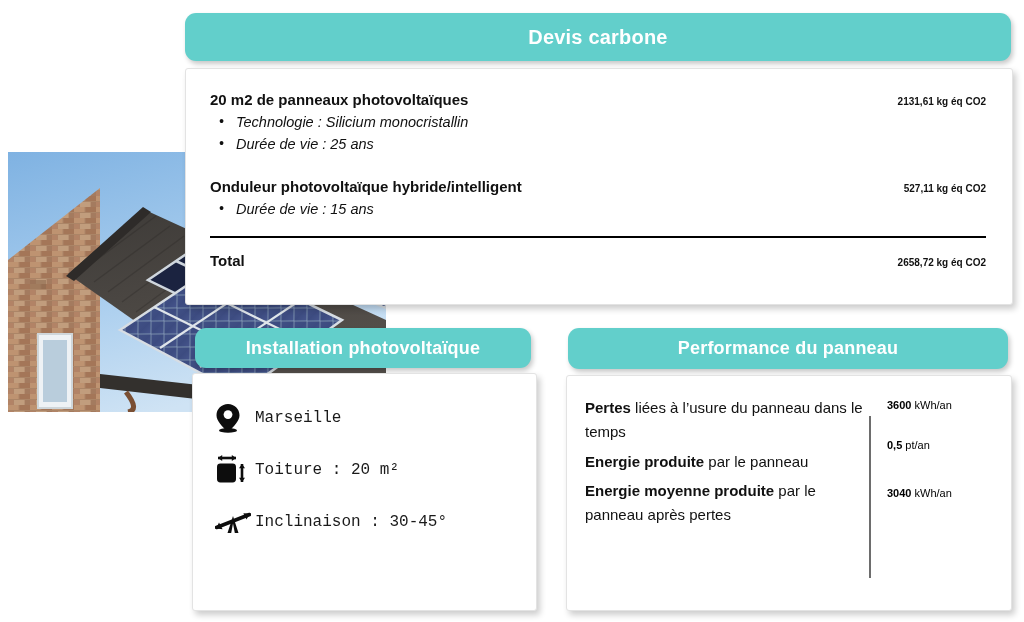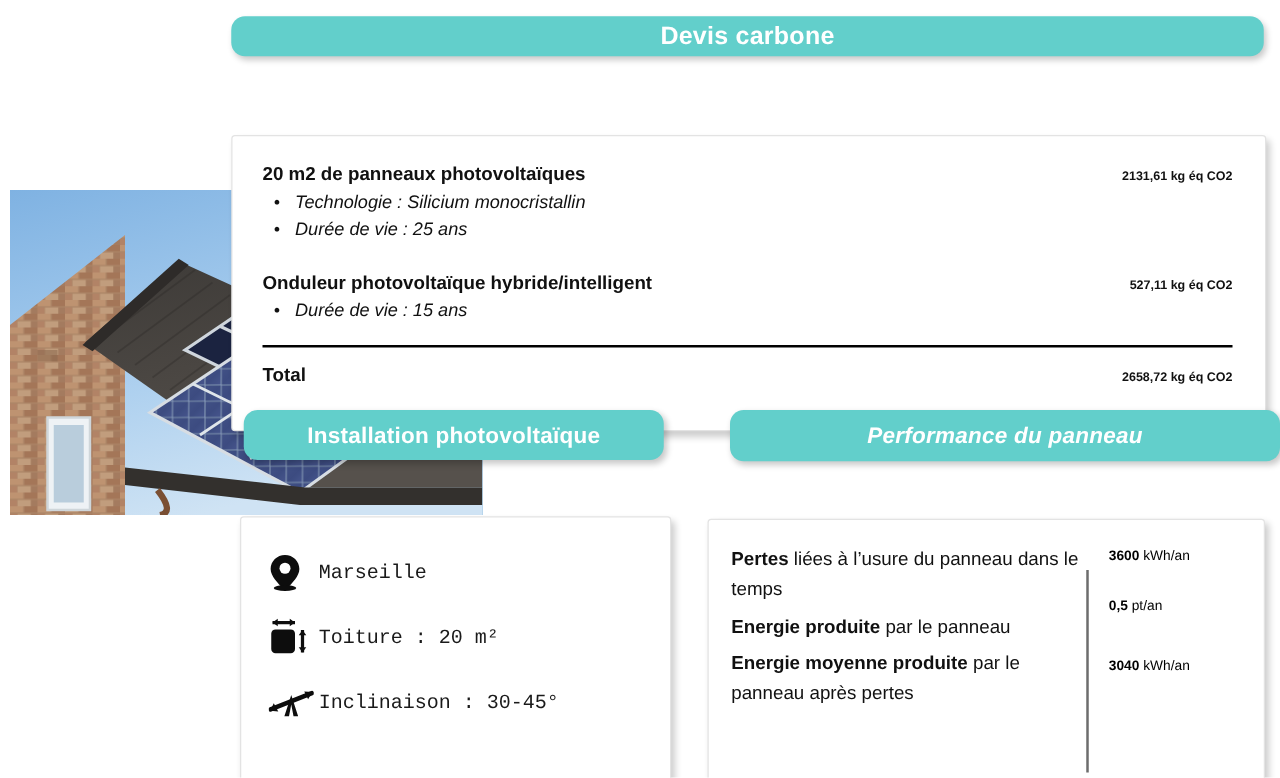--- a/index.html
+++ b/index.html
@@ -39,27 +39,26 @@
     color: #ffffff;
     font-weight: bold;
     letter-spacing: 0.2px;
   }
   .card-body {
     position: absolute;
     background: #ffffff;
     border: 1px solid #e3e3e3;
     border-radius: 3px;
     box-shadow: 3px 4px 6px rgba(0,0,0,0.20);
-    margin-top: 40px;
   }
 
   
   #devis-header {
     left: 185px; top: 13px;
-    width: 826px; height: 32px;
+    width: 826px; height: 48px;
     font-size: 20px;
   }
   #devis-body {
     left: 185px; top: 68px;
     width: 828px; height: 237px;
     box-sizing: border-box;
     padding: 22px 26px 0 24px;
   }
   .quote-row {
     display: flex;
@@ -135,24 +134,23 @@
     align-items: center;
     justify-content: flex-start;
   }
   .spec-label {
     font-size: 16px;
     color: #1a1a1a;
   }
 
   
   #perf-header {
-    left: 584px; top: 328px;
+    left: 568px; top: 328px;
     width: 440px; height: 41px;
     font-size: 18px;
-    font-style: italic;
   }
   #perf-body {
     left: 566px; top: 375px;
     width: 446px; height: 236px;
     box-sizing: border-box;
     padding: 20px 0 0 0;
   }
   .perf-grid {
     position: relative;
     height: 182px;

